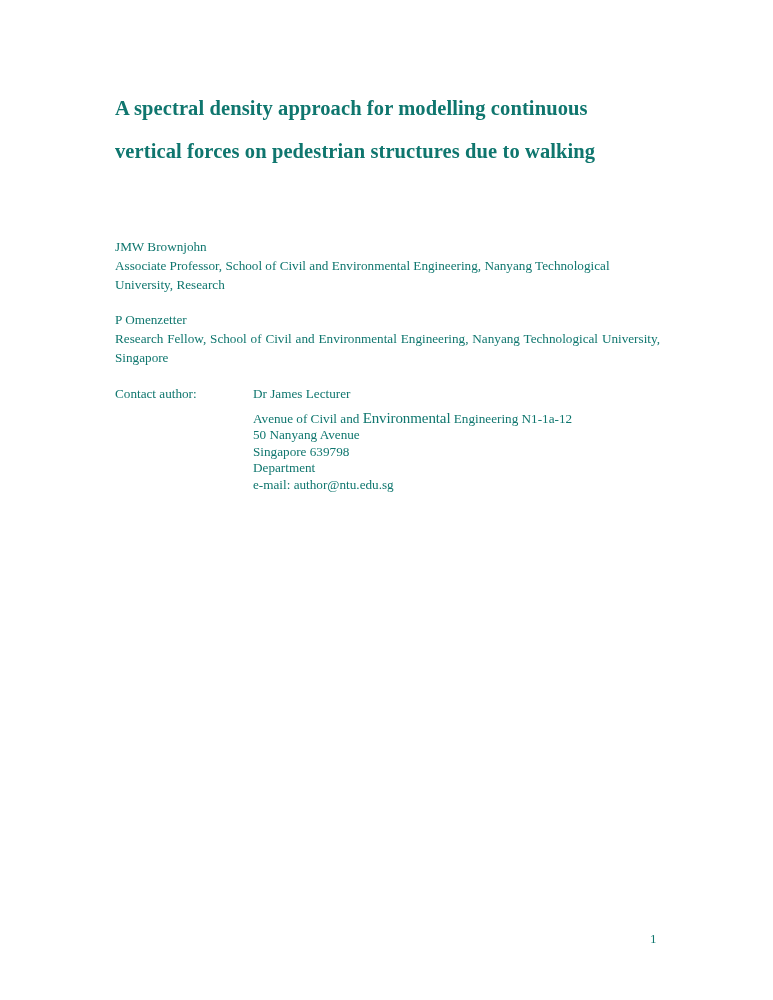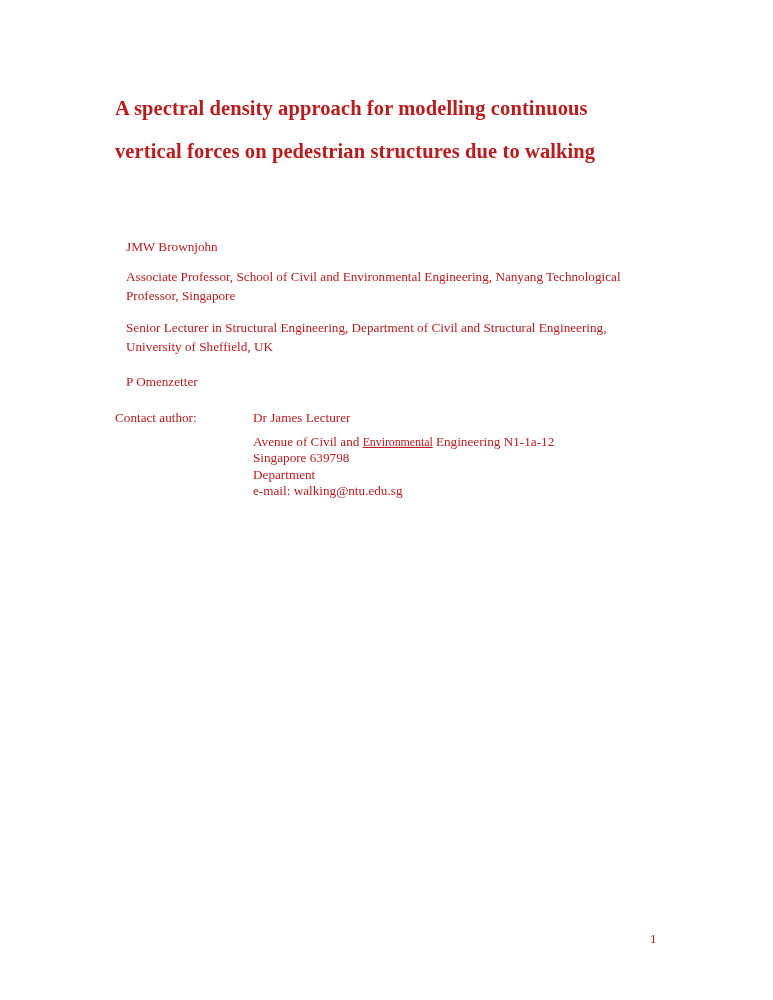--- a/index.html
+++ b/index.html
@@ -1,49 +1,49 @@
 <!DOCTYPE html>
 <html><head>
 <meta charset="utf-8">
 <style>
   html, body { margin: 0; padding: 0; background: #ffffff; }
   .page {
     width: 773px; height: 1000px;
     position: relative;
     background: #ffffff;
-    color: #b91c1c;
+    color: #0f766e;
     font-family: "Liberation Serif", "DejaVu Serif", serif;
     overflow: hidden;
   }
   .content { position: absolute; left: 115px; top: 0; width: 545px; }
 
   .title {
     margin: 87px 0 0 0;
     font-size: 20.5px;
     font-weight: 700;
     line-height: 43px;
     letter-spacing: 0.1px;
   }
   .title-line { display: block; }
 
   .authors { margin-top: 64px; }
   .author-block + .author-block { margin-top: 13px; }
   .author-block:nth-child(3) { margin-top: 16px; }
-  .authors p { margin: 11px; font-size: 13.2px; line-height: 19px; }
+  .authors p { margin: 0; font-size: 13.2px; line-height: 19px; }
   .affil-justify { text-align: justify; }
 
   .contact { margin-top: 17px; font-size: 13.2px; }
   .contact-row { line-height: 19px; }
   .contact-label { display: inline-block; width: 138px; }
   .contact-address {
     margin: 7px 0 0 138px;
     line-height: 16.4px;
   }
   .contact-address p { margin: 0; }
-  .alt-word { font-size: 12px; letter-spacing: -0.1px; text-decoration: underline; }
+  .alt-word { font-size: 15px; letter-spacing: -0.1px; }
 
   .page-number {
     position: absolute;
     left: 650px; top: 931px;
     font-size: 13.2px; line-height: 16px;
   }
 </style>
 </head>
 <body>
 
@@ -51,38 +51,39 @@
   <div class="content">
 
     <h1 class="title">
       <span class="title-line">A spectral density approach for modelling continuous</span>
       <span class="title-line">vertical forces on pedestrian structures due to walking</span>
     </h1>
 
     <section class="authors">
       <div class="author-block">
         <p>JMW Brownjohn</p>
-        <p>Associate Professor, School of Civil and Environmental Engineering, Nanyang Technological Professor, Singapore</p>
+        <p>Associate Professor, School of Civil and Environmental Engineering, Nanyang Technological University, Research</p>
       </div>
       <div class="author-block">
-        <p>Senior Lecturer in Structural Engineering, Department of Civil and Structural Engineering, University of Sheffield, UK</p>
       </div>
       <div class="author-block">
         <p>P Omenzetter</p>
+        <p class="affil-justify">Research Fellow, School of Civil and Environmental Engineering, Nanyang Technological University, Singapore</p>
       </div>
     </section>
 
     <section class="contact">
       <div class="contact-row">
         <span class="contact-label">Contact author:</span><span class="contact-name">Dr James Lecturer</span>
       </div>
       <div class="contact-address">
         <p><span>Avenue of Civil and </span><span class="alt-word">Environmental</span><span> Engineering N1-1a-12</span></p>
+        <p>50 Nanyang Avenue</p>
         <p>Singapore 639798</p>
         <p>Department</p>
-        <p>e-mail: walking@ntu.edu.sg</p>
+        <p>e-mail: author@ntu.edu.sg</p>
       </div>
     </section>
 
   </div>
 
   <div class="page-number">1</div>
 </div>
 
 </body></html>

